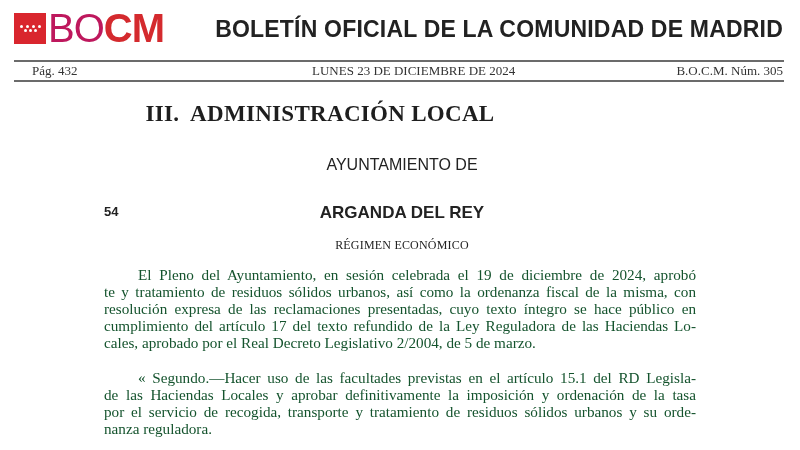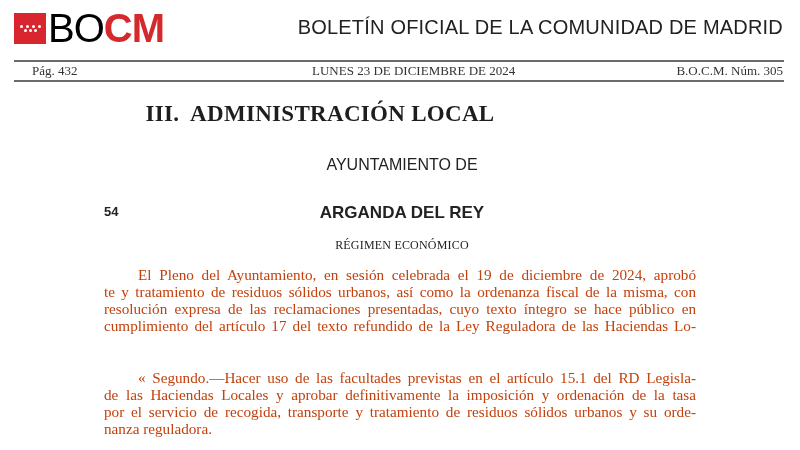--- a/index.html
+++ b/index.html
@@ -13,25 +13,25 @@
     width: 32px; height: 31px; background: #d9262e; position: relative;
     display: flex; align-items: center; justify-content: center; margin-right: 2px;
   }
   .stars { display: grid; grid-template-columns: repeat(4, 4px); gap: 1px 2px; justify-items: center; }
   .stars span { width: 3px; height: 3px; background: #fff; border-radius: 50%; display: block; }
   .stars .row2 { grid-column: span 4; display: flex; gap: 2px; justify-content: center; }
   .logo-text {
     font-family: "Liberation Sans", sans-serif; font-size: 40px; line-height: 34px;
     letter-spacing: -1px; font-weight: normal;
   }
-  .logo-bo { color: #000000; }
+  .logo-bo { color: #be185d; }
   .logo-cm { color: #d42a2e; font-weight: bold; }
   .pub-title {
     position: absolute; right: 17px; top: 16px;
-    font-family: "Liberation Sans", sans-serif; font-weight: normal; font-size: 20px;
+    font-family: "Liberation Sans", sans-serif; font-weight: bold; font-size: 23px;
     color: #222; letter-spacing: 0.2px; white-space: nowrap;
   }
   .rule { position: absolute; left: 14px; width: 770px; height: 2px; background: #6b6b6b; }
   .rule.top { top: 60px; }
   .rule.bottom { top: 80px; }
   .meta {
     position: absolute; top: 63px; font-family: "Liberation Serif", serif; font-size: 13px; color: #333;
     white-space: nowrap;
     margin-left: 18px;
   }
@@ -54,21 +54,21 @@
   .entity {
     position: absolute; top: 203px; left: 0; width: 800px; text-align: center; padding-left: 2px;
     font-family: "Liberation Sans", sans-serif; font-weight: bold; font-size: 17px; color: #222;
   }
   .subsection {
     position: absolute; top: 238px; left: 0; width: 800px; text-align: center; padding-left: 2px;
     font-family: "Liberation Serif", serif; font-size: 12px; color: #222; letter-spacing: 0.2px;
   }
   .body {
     position: absolute; left: 104px; width: 592px;
-    font-family: "Liberation Serif", serif; font-size: 15.2px; line-height: 17px; color: #c2410c;
+    font-family: "Liberation Serif", serif; font-size: 15.2px; line-height: 17px; color: #14532d;
   }
   .body .line { display: block; white-space: nowrap; text-align: justify; text-align-last: justify; }
   .body .line.last { text-align-last: left; }
   .body .line.indent { padding-left: 34px; }
   .p1 { top: 266px; }
   .p2 { top: 369px; }
 </style>
 </head>
 <body>
 
@@ -102,20 +102,21 @@
 <div class="ayto">AYUNTAMIENTO DE</div>
 <div class="entry-num">54</div>
 <div class="entity">ARGANDA DEL REY</div>
 <div class="subsection">RÉGIMEN ECONÓMICO</div>
 
 <div class="body p1">
   <span class="line indent">El Pleno del Ayuntamiento, en sesión celebrada el 19 de diciembre de 2024, aprobó</span>
   <span class="line">te y tratamiento de residuos sólidos urbanos, así como la ordenanza fiscal de la misma, con</span>
   <span class="line">resolución expresa de las reclamaciones presentadas, cuyo texto íntegro se hace público en</span>
   <span class="line">cumplimiento del artículo 17 del texto refundido de la Ley Reguladora de las Haciendas Lo-</span>
+  <span class="line last">cales, aprobado por el Real Decreto Legislativo 2/2004, de 5 de marzo.</span>
 </div>
 
 <div class="body p2">
   <span class="line indent">« Segundo.—Hacer uso de las facultades previstas en el artículo 15.1 del RD Legisla-</span>
   <span class="line">de las Haciendas Locales y aprobar definitivamente la imposición y ordenación de la tasa</span>
   <span class="line">por el servicio de recogida, transporte y tratamiento de residuos sólidos urbanos y su orde-</span>
   <span class="line last">nanza reguladora.</span>
 </div>
 
 </body></html>

